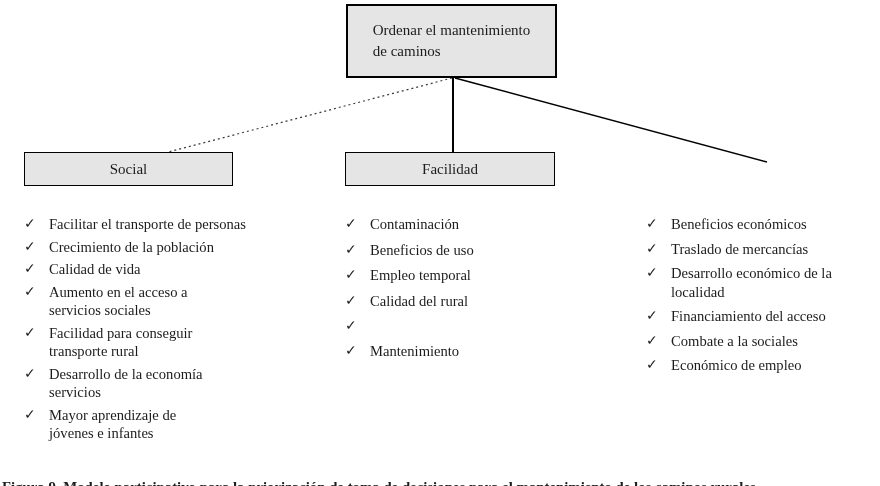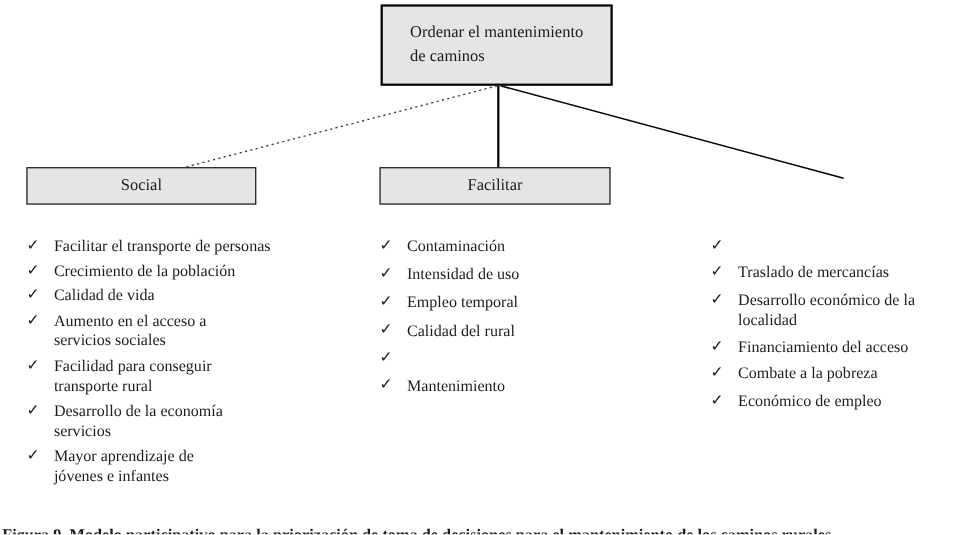--- a/index.html
+++ b/index.html
@@ -93,21 +93,21 @@
 
   <div class="node-box root-box">
     <span>Ordenar el mantenimiento
 de caminos</span>
   </div>
 
   <div class="node-box cat-box cat-social">
     <span>Social</span>
   </div>
   <div class="node-box cat-box cat-ambiental">
-    <span>Facilitar</span>
+    <span>Facilidad</span>
   </div>
 
   <div class="list list-social">
     <div class="item">
       <span class="check">✓</span>
       <span class="item-text">Facilitar el transporte de personas</span>
     </div>
     <div class="item">
       <span class="check">✓</span>
       <span class="item-text">Crecimiento de la población</span>
@@ -138,21 +138,21 @@
     </div>
   </div>
 
   <div class="list list-ambiental">
     <div class="item">
       <span class="check">✓</span>
       <span class="item-text">Contaminación</span>
     </div>
     <div class="item">
       <span class="check">✓</span>
-      <span class="item-text">Intensidad de uso</span>
+      <span class="item-text">Beneficios de uso</span>
     </div>
     <div class="item">
       <span class="check">✓</span>
       <span class="item-text">Empleo temporal</span>
     </div>
     <div class="item">
       <span class="check">✓</span>
       <span class="item-text">Calidad del rural</span>
     </div>
     <div class="item">
@@ -160,37 +160,38 @@
     </div>
     <div class="item">
       <span class="check">✓</span>
       <span class="item-text">Mantenimiento</span>
     </div>
   </div>
 
   <div class="list list-economico">
     <div class="item">
       <span class="check">✓</span>
+      <span class="item-text">Beneficios económicos</span>
     </div>
     <div class="item">
       <span class="check">✓</span>
       <span class="item-text">Traslado de mercancías</span>
     </div>
     <div class="item">
       <span class="check">✓</span>
       <span class="item-text">Desarrollo económico de la
 localidad</span>
     </div>
     <div class="item">
       <span class="check">✓</span>
       <span class="item-text">Financiamiento del acceso</span>
     </div>
     <div class="item">
       <span class="check">✓</span>
-      <span class="item-text">Combate a la pobreza</span>
+      <span class="item-text">Combate a la sociales</span>
     </div>
     <div class="item">
       <span class="check">✓</span>
       <span class="item-text">Económico de empleo</span>
     </div>
   </div>
 
   <div class="caption">
     <div>Figura 9. Modelo participativo para la priorización de toma de decisiones para el mantenimiento de los caminos rurales.</div>
     

